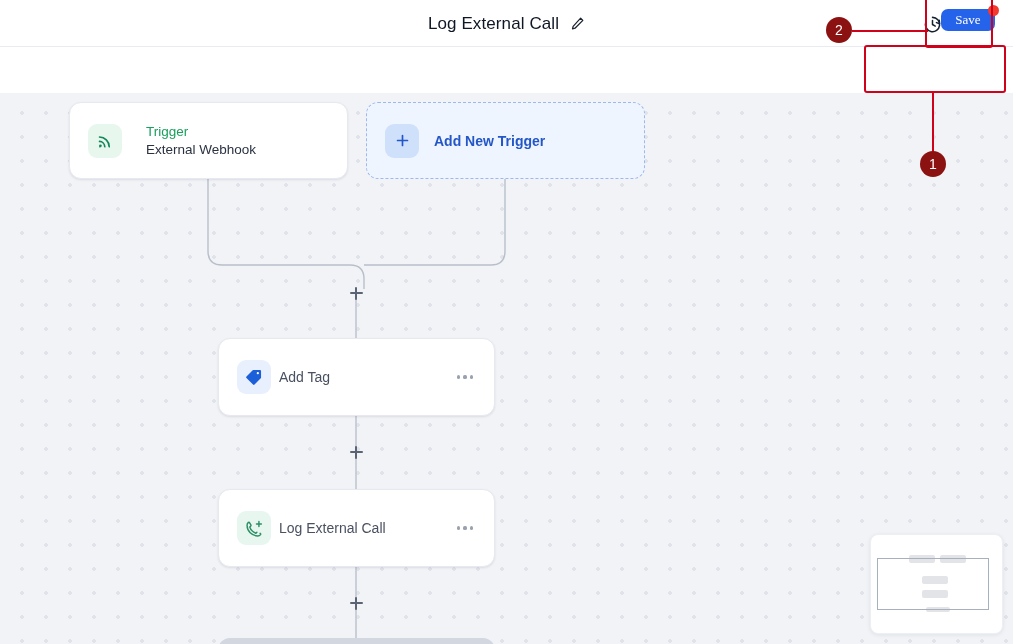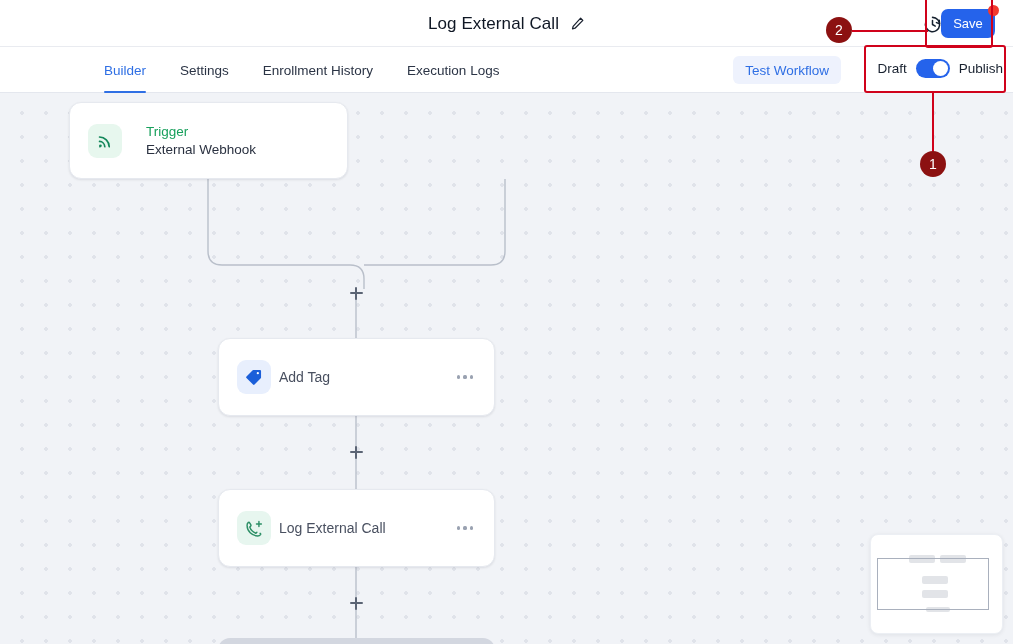--- a/index.html
+++ b/index.html
@@ -30,23 +30,23 @@
     width: 16px; height: 16px; display: inline-flex; align-items: center;
     justify-content: center; pointer-events: auto; cursor: pointer;
   }
   .history-btn {
     position: absolute; right: 68px; top: 11px;
     width: 26px; height: 26px; display: flex; align-items: center;
     justify-content: center; cursor: pointer; background: none; border: none;
   }
   .save-btn {
     position: absolute; right: 18px; top: 9px;
-    width: 54px; height: 29px; border-radius: 7px;
+    width: 54px; height: 22px; border-radius: 7px;
     background: #2563eb; color: #ffffff; border: none;
-    font-size: 13px; font-family: Liberation Sans, sans-serif;
+    font-size: 13px; font-family: Liberation Serif, serif;
     cursor: pointer; display: flex; align-items: center; justify-content: center;
   }
   .save-dot {
     position: absolute; right: 14px; top: 5px;
     width: 11px; height: 11px; border-radius: 50%;
     background: #f23a2f; z-index: 3;
   }
 
   
   .tabbar {
@@ -196,38 +196,20 @@
         <path d="M12 3a9 9 0 1 1-8.5 6"></path>
         <polyline points="20.5 6.5 21 11 17 9.6"></polyline>
         <polyline points="12 7 12 12 15.5 14"></polyline>
       </svg>
     </button>
 
     <div class="save-dot"></div>
     <button class="save-btn">Save</button>
   </div>
 
-  <div class="tabbar">
-    <div class="tabs">
-      <div class="tab active">Builder</div>
-      <div class="tab">Settings</div>
-      <div class="tab">Enrollment History</div>
-      <div class="tab">Execution Logs</div>
-    </div>
-
-    <button class="test-wf">Test Workflow</button>
-
-    <div class="pubwrap">
-      <span class="pub-label">Draft</span>
-      <div class="toggle">
-        <div class="knob"></div>
-      </div>
-      <span class="pub-label">Publish</span>
-    </div>
-  </div>
 
   <div class="canvas">
 
     <svg class="svg-layer">
 
       <path d="M208 86 L208 158 Q208 172 222 172 L350 172 Q364 172 364 186 L364 196" fill="none" stroke="#b9bfca" stroke-width="1.4"></path>
 
       <path d="M505 86 L505 158 Q505 172 491 172 L364 172" fill="none" stroke="#b9bfca" stroke-width="1.4"></path>
 
       <path d="M356 196 L356 245" fill="none" stroke="#b9bfca" stroke-width="1.4"></path>
@@ -245,20 +227,28 @@
           <path d="M4.5 13.2a7 7 0 0 1 6.6 6.6"></path>
           <path d="M4.5 7.6a12.6 12.6 0 0 1 12.2 12.2"></path>
         </svg>
       </div>
       <div class="trigger-txt">
         <span class="trigger-kind">Trigger</span>
         <span class="trigger-name">External Webhook</span>
       </div>
     </div>
 
+    <div class="addtrig">
+      <div class="plusbox">
+        <svg width="17" height="17" viewBox="0 0 24 24" fill="none" stroke="#2356c7" stroke-width="2.4" stroke-linecap="round">
+          <path d="M12 5v14M5 12h14"></path>
+        </svg>
+      </div>
+      <span class="addtrig-label">Add New Trigger</span>
+    </div>
 
     <div class="plus-handle" style="left:347px; top:191px;"></div>
     <div class="plus-handle" style="left:347px; top:350px;"></div>
     <div class="plus-handle" style="left:347px; top:501px;"></div>
 
     <div class="card node-card n1">
       <div class="ic-box ic-blue">
         <svg width="18" height="18" viewBox="0 0 24 24" fill="#1b5fd9">
           <path d="M11.3 2.6H20a1.4 1.4 0 0 1 1.4 1.4v8.7a1.4 1.4 0 0 1-.41.99l-8.3 8.3a1.4 1.4 0 0 1-2 0l-8.7-8.7a1.4 1.4 0 0 1 0-2l8.3-8.3a1.4 1.4 0 0 1 .99-.41z"></path>
           <circle cx="17.1" cy="6.9" r="1.5" fill="#ffffff"></circle>

